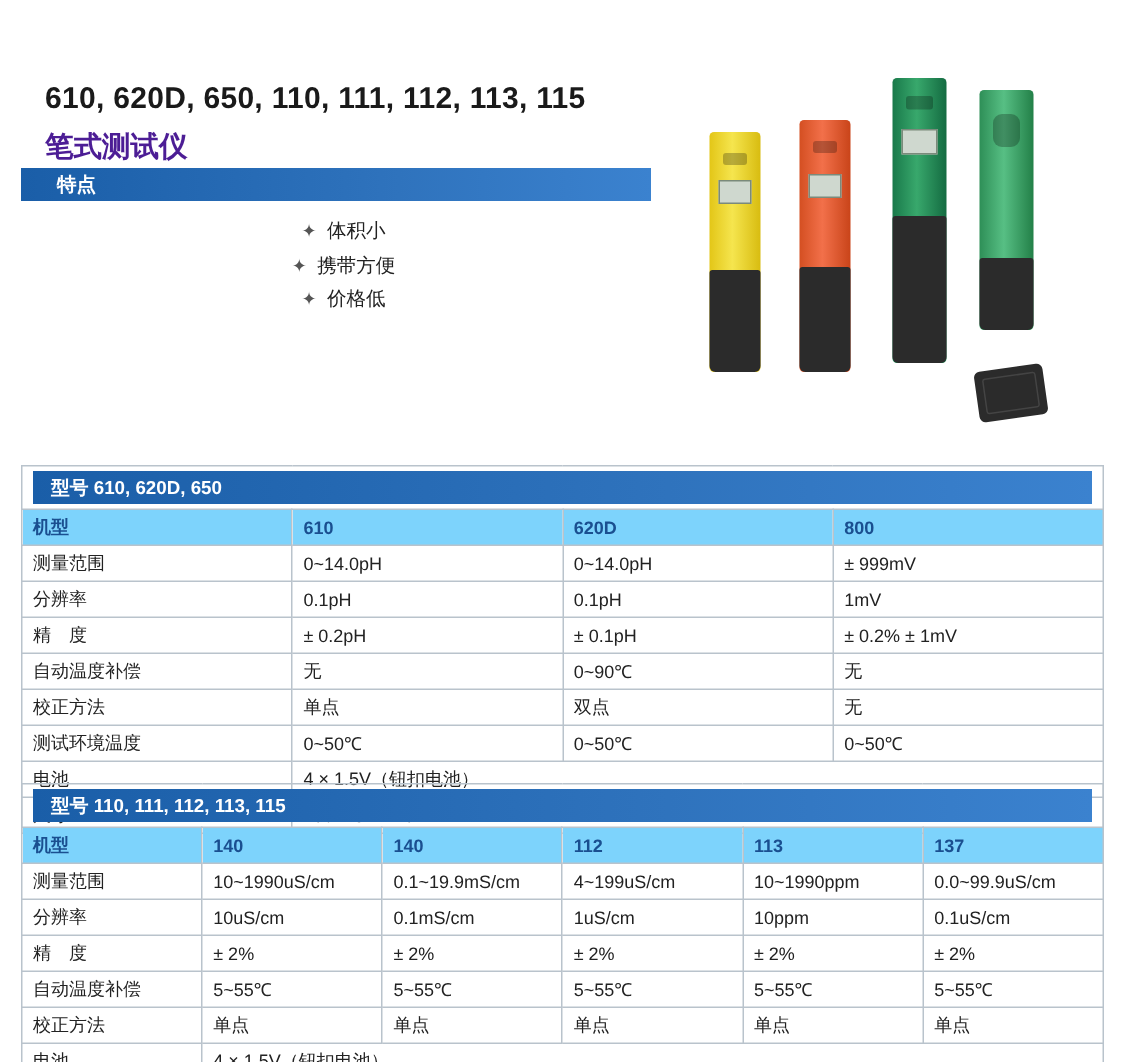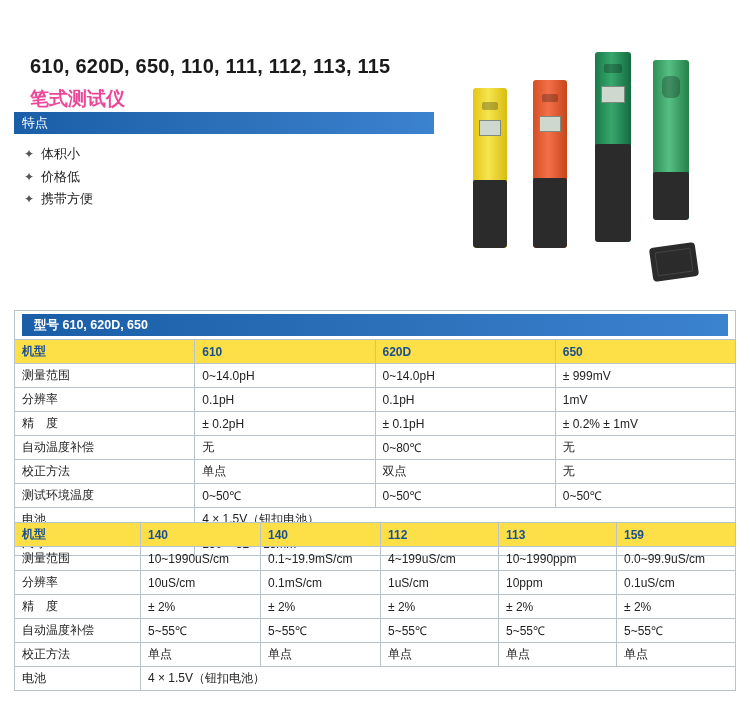--- a/index.html
+++ b/index.html
@@ -32,50 +32,51 @@
   .main-title {
     font-size: 20px;
     font-weight: bold;
     color: #1a1a1a;
     letter-spacing: 0.2px;
     line-height: 1.25;
   }
   .sub-title {
     font-size: 19px;
     font-weight: bold;
-    color: #ec4899;
+    color: #4c1d95;
     margin-top: 8px;
     line-height: 1.25;
   }
 
   
   .features {
     position: absolute;
     left: 14px;
     top: 112px;
     width: 420px;
   }
   .band {
     background: #1f5fa9;
     background: linear-gradient(to right, #1a5ea8 0%, #2f73bd 60%, #3b82cf 100%);
     color: #ffffff;
     font-size: 13px;
-    font-weight: normal;
+    font-weight: bold;
     height: 22px;
     line-height: 22px;
-    padding-left: 8px;
+    padding-left: 24px;
     box-sizing: border-box;
   }
   .band-wide {
     width: 420px;
   }
   .feature-list {
     margin: 12px 0 0 10px;
     padding: 0;
     list-style: none;
+    text-align: center;
   }
   .feature-list li {
     font-size: 13px;
     color: #222;
     margin-bottom: 7px;
     line-height: 1.2;
   }
   .star {
     color: #555;
     margin-right: 7px;
@@ -164,21 +165,21 @@
     height: 19px;
     box-sizing: border-box;
     text-align: left;
     font-weight: normal;
     color: #222;
     vertical-align: middle;
     white-space: nowrap;
     overflow: hidden;
   }
   table.spec tr.head-row th {
-    background: #fde047;
+    background: #7dd3fc;
     color: #1a4f90;
     font-weight: bold;
   }
   .lbl-col { width: 126px; }
   .band-row td {
     padding: 0;
     border: none;
   }
   .band-inner {
     background: linear-gradient(to right, #1a5ea8 0%, #2f73bd 60%, #3b82cf 100%);
@@ -200,24 +201,24 @@
     <div class="sub-title">笔式测试仪</div>
   </div>
 
   <div class="features">
     <div class="band band-wide">特点</div>
     <ul class="feature-list">
       <li>
         <span class="star">✦</span><span>体积小</span>
       </li>
       <li>
-        <span class="star">✦</span><span>价格低</span>
+        <span class="star">✦</span><span>携带方便</span>
       </li>
       <li>
-        <span class="star">✦</span><span>携带方便</span>
+        <span class="star">✦</span><span>价格低</span>
       </li>
     </ul>
   </div>
 
   <div class="photo">
     <div class="pen pen-yellow">
       <div class="btn" style="top:14px;width:16px;height:8px;"></div>
       <div class="screen" style="top:32px;width:22px;height:16px;"></div>
       <div class="cap" style="top:92px;height:68px;"></div>
     </div>
@@ -243,21 +244,21 @@
       <tbody>
           <tr class="band-row">
         <td colspan="4">
           <div class="band-inner">型号 610, 620D, 650</div>
         </td>
       </tr>
       <tr class="head-row">
         <th class="lbl-col">机型</th>
         <th style="width:170px">610</th>
         <th style="width:180px">620D</th>
-        <th>650</th>
+        <th>800</th>
       </tr>
       <tr>
         <td class="lbl-col">测量范围</td>
         <td>0~14.0pH</td>
         <td>0~14.0pH</td>
         <td>± 999mV</td>
       </tr>
       <tr>
         <td class="lbl-col">分辨率</td>
         <td>0.1pH</td>
@@ -266,21 +267,21 @@
       </tr>
       <tr>
         <td class="lbl-col">精　度</td>
         <td>± 0.2pH</td>
         <td>± 0.1pH</td>
         <td>± 0.2% ± 1mV</td>
       </tr>
       <tr>
         <td class="lbl-col">自动温度补偿</td>
         <td>无</td>
-        <td>0~80℃</td>
+        <td>0~90℃</td>
         <td>无</td>
       </tr>
       <tr>
         <td class="lbl-col">校正方法</td>
         <td>单点</td>
         <td>双点</td>
         <td>无</td>
       </tr>
       <tr>
         <td class="lbl-col">测试环境温度</td>
@@ -296,27 +297,32 @@
         <td class="lbl-col">尺寸</td>
         <td colspan="3">150 × 32 × 15mm</td>
       </tr>
     </tbody>
       </table>
   </div>
 
   <div class="table-block tbl-2">
     <table class="spec">
       <tbody>
+          <tr class="band-row">
+        <td colspan="6">
+          <div class="band-inner">型号 110, 111, 112, 113, 115</div>
+        </td>
+      </tr>
       <tr class="head-row">
         <th class="lbl-col">机型</th>
         <th style="width:120px">140</th>
         <th style="width:120px">140</th>
         <th style="width:118px">112</th>
         <th style="width:118px">113</th>
-        <th>159</th>
+        <th>137</th>
       </tr>
       <tr>
         <td class="lbl-col">测量范围</td>
         <td>10~1990uS/cm</td>
         <td>0.1~19.9mS/cm</td>
         <td>4~199uS/cm</td>
         <td>10~1990ppm</td>
         <td>0.0~99.9uS/cm</td>
       </tr>
       <tr>

